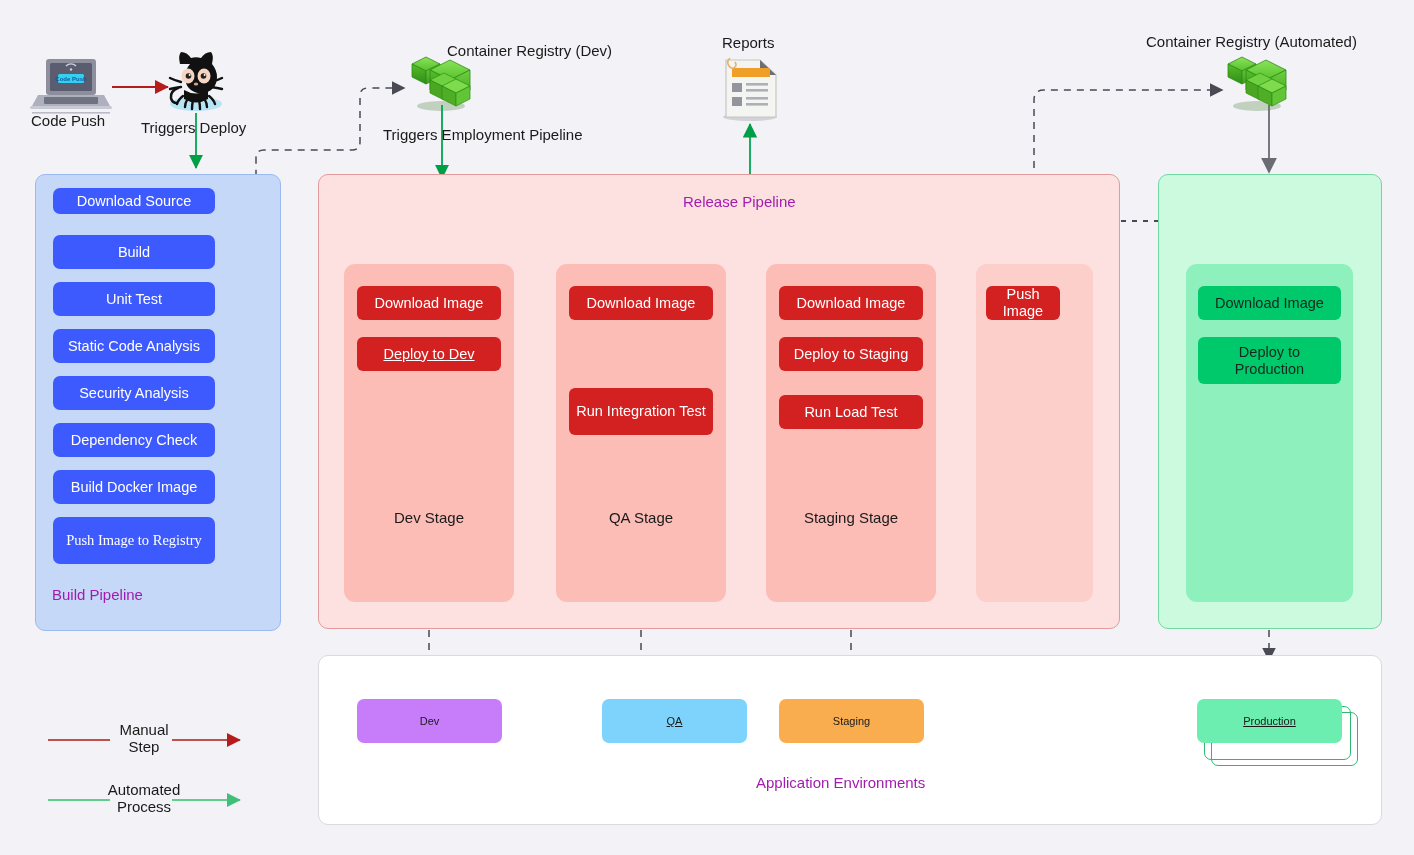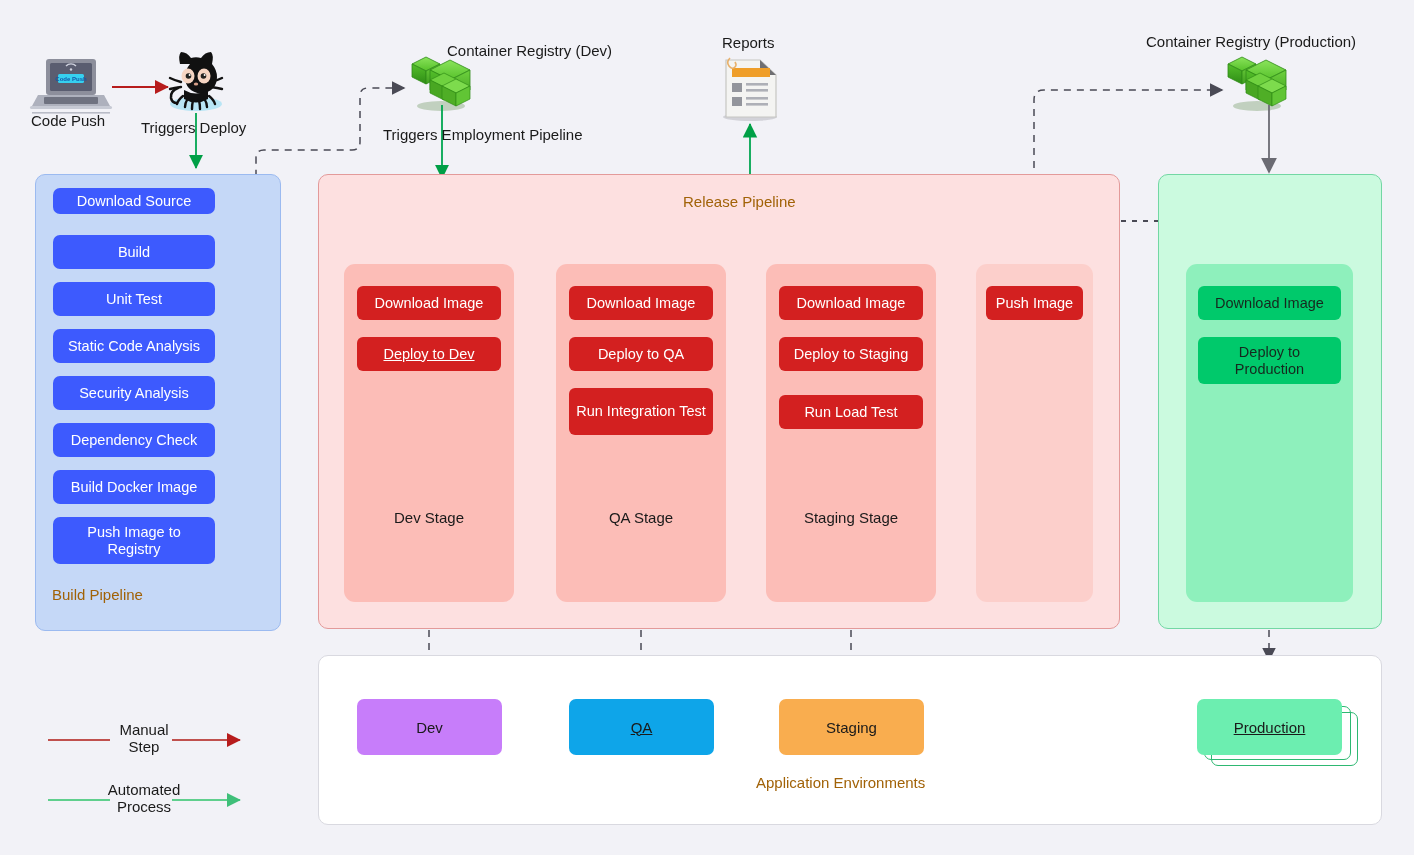--- a/index.html
+++ b/index.html
@@ -4,21 +4,21 @@
 <style>
   html,body{margin:0;padding:0;}
   body{
     width:1414px;height:855px;
     background:#f2f2f7;
     font-family:"Liberation Sans","DejaVu Sans",sans-serif;
     position:relative;overflow:hidden;
     color:#1a1a1a;
   }
   .abs{position:absolute;}
-  .lbl{font-size:15px;color:#a16207;white-space:nowrap;}
+  .lbl{font-size:15px;color:#a21caf;white-space:nowrap;}
 
   
   #wires{position:absolute;left:0;top:0;width:1414px;height:855px;pointer-events:none;}
 
   
   #build-panel{
     left:35px;top:174px;width:244px;height:455px;
     background:#c5d8f7;border:1px solid #9bbaf0;border-radius:10px;
   }
   .build-step{
@@ -66,22 +66,22 @@
     font-size:14.5px;text-align:center;line-height:1.15;
     display:flex;align-items:center;justify-content:center;
   }
 
   
   #env-panel{
     left:318px;top:655px;width:1062px;height:168px;
     background:#ffffff;border:1px solid #d9d9e0;border-radius:10px;
   }
   .env-box{
-    position:absolute;top:699px;width:145px;height:56px;
-    border-radius:7px;font-size:15px;color:#1a1a1a;
+    position:absolute;top:699px;width:145px;height:44px;
+    border-radius:7px;font-size:11px;color:#1a1a1a;
     display:flex;align-items:center;justify-content:center;
   }
   #env-caption{left:756px;top:774px;font-size:15px;}
   .prod-ghost{
     position:absolute;border:1px solid #2eb872;border-radius:7px;
     width:145px;height:52px;background:transparent;
   }
 
   
   .legend-text{
@@ -250,70 +250,69 @@
   <line x1="172" y1="740" x2="240" y2="740" stroke="#c0504d" stroke-width="1.8" marker-end="url(#ah-red)"></line>
   <line x1="48" y1="800" x2="110" y2="800" stroke="#5fcf8d" stroke-width="1.8"></line>
   <line x1="172" y1="800" x2="240" y2="800" stroke="#5fcf8d" stroke-width="1.8" marker-end="url(#ah-greenlite)"></line>
 </svg>
 
 <div class="icon-label abs" style="left:31px;top:112px;">Code Push</div>
 <div class="icon-label abs" style="left:141px;top:119px;">Triggers Deploy</div>
 <div class="icon-label abs" style="left:447px;top:42px;">Container Registry (Dev)</div>
 <div class="icon-label abs" style="left:383px;top:126px;">Triggers Employment Pipeline</div>
 <div class="icon-label abs" style="left:722px;top:34px;">Reports</div>
-<div class="icon-label abs" style="left:1146px;top:33px;">Container Registry (Production)</div>
+<div class="icon-label abs" style="left:1146px;top:33px;">Container Registry (Automated)</div>
 
 <div class="abs" id="build-panel">
   <div class="build-step" style="top:13px;height:26px;">Download Source</div>
   <div class="build-step" style="top:60px;height:34px;">Build</div>
   <div class="build-step" style="top:107px;height:34px;">Unit Test</div>
   <div class="build-step" style="top:154px;height:34px;">Static Code Analysis</div>
   <div class="build-step" style="top:201px;height:34px;">Security Analysis</div>
   <div class="build-step" style="top:248px;height:34px;">Dependency Check</div>
   <div class="build-step" style="top:295px;height:34px;">Build Docker Image</div>
-  <div class="build-step" style="top:342px;height:47px;padding:12px 8px;box-sizing:border-box;">Push Image to Registry</div>
+  <div class="build-step" style="top:342px;height:47px;padding:12px 8px;box-sizing:border-box;font-family:Liberation Serif, serif;">Push Image to Registry</div>
 </div>
 <div class="abs lbl" id="build-caption">Build Pipeline</div>
 
 <div class="abs" id="release-panel"></div>
 <div class="abs lbl" id="release-title">Release Pipeline</div>
 
 <div class="abs stage-col" style="left:344px;">
   <div class="stage-step" style="top:22px;height:34px;">Download Image</div>
   <div class="stage-step" style="top:73px;height:34px;text-decoration:underline;">Deploy to Dev</div>
   <div class="stage-caption">Dev Stage</div>
 </div>
 
 <div class="abs stage-col" style="left:556px;">
   <div class="stage-step" style="top:22px;height:34px;">Download Image</div>
-  <div class="stage-step" style="top:73px;height:34px;">Deploy to QA</div>
   <div class="stage-step" style="top:124px;height:47px;padding:0 6px;box-sizing:border-box;">Run Integration Test</div>
   <div class="stage-caption">QA Stage</div>
 </div>
 
 <div class="abs stage-col" style="left:766px;">
   <div class="stage-step" style="top:22px;height:34px;">Download Image</div>
   <div class="stage-step" style="top:73px;height:34px;border-radius:6px;">Deploy to Staging</div>
   <div class="stage-step" style="top:124px;height:34px;margin-top:7px;">Run Load Test</div>
   <div class="stage-caption">Staging Stage</div>
 </div>
 
 <div class="abs stage-col" style="left:976px;width:117px;background:#fccfcb;">
-  <div class="stage-step" style="top:22px;height:34px;left:10px;width:97px;">Push Image</div>
+  <div class="stage-step" style="top:22px;height:34px;left:10px;width:74px;">Push Image</div>
 </div>
 
 <div class="abs" id="prod-panel"></div>
 <div class="abs" id="prod-stage">
   <div class="prod-step" style="top:22px;height:34px;">Download Image</div>
   <div class="prod-step" style="top:73px;height:47px;padding:0 22px;box-sizing:border-box;">Deploy to Production</div>
 </div>
 
 <div class="abs" id="env-panel"></div>
 <div class="abs env-box" style="left:357px;background:#c77dfa;">Dev</div>
-<div class="abs env-box" style="left:569px;background:#0ea5e9;text-decoration:underline;">QA</div>
+<div class="abs env-box" style="left:602px;background:#7dd3fc;text-decoration:underline;">QA</div>
 <div class="abs env-box" style="left:779px;background:#f9ad4f;">Staging</div>
 
 <div class="abs prod-ghost" style="left:1211px;top:712px;"></div>
 <div class="abs prod-ghost" style="left:1204px;top:706px;"></div>
 <div class="abs env-box" style="left:1197px;top:699px;background:#6ceeb0;text-decoration:underline;">Production</div>
 
 <div class="abs lbl" id="env-caption">Application Environments</div>
 
 <div class="legend-text" style="left:84px;top:721px;">
   <div>Manual</div>

